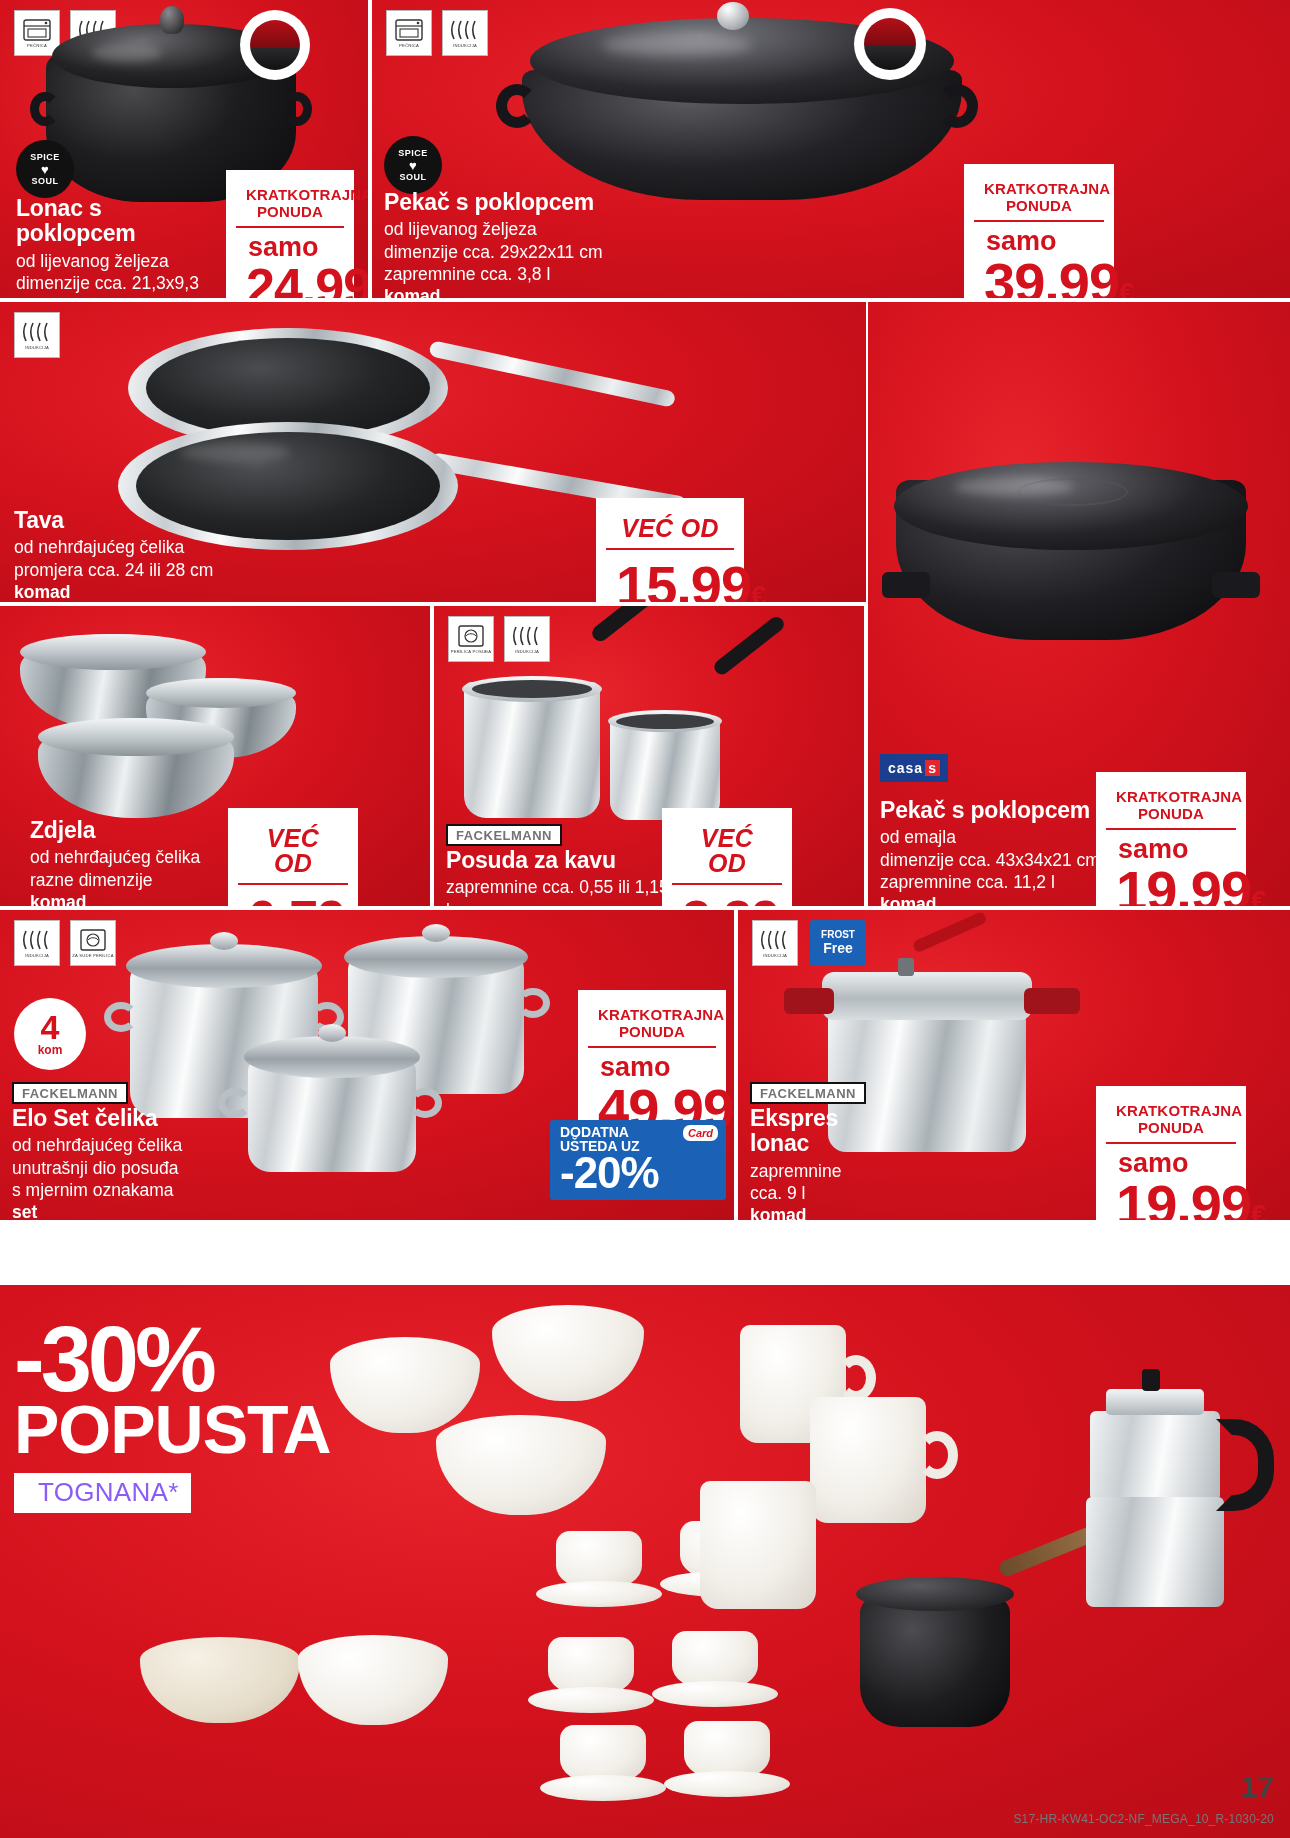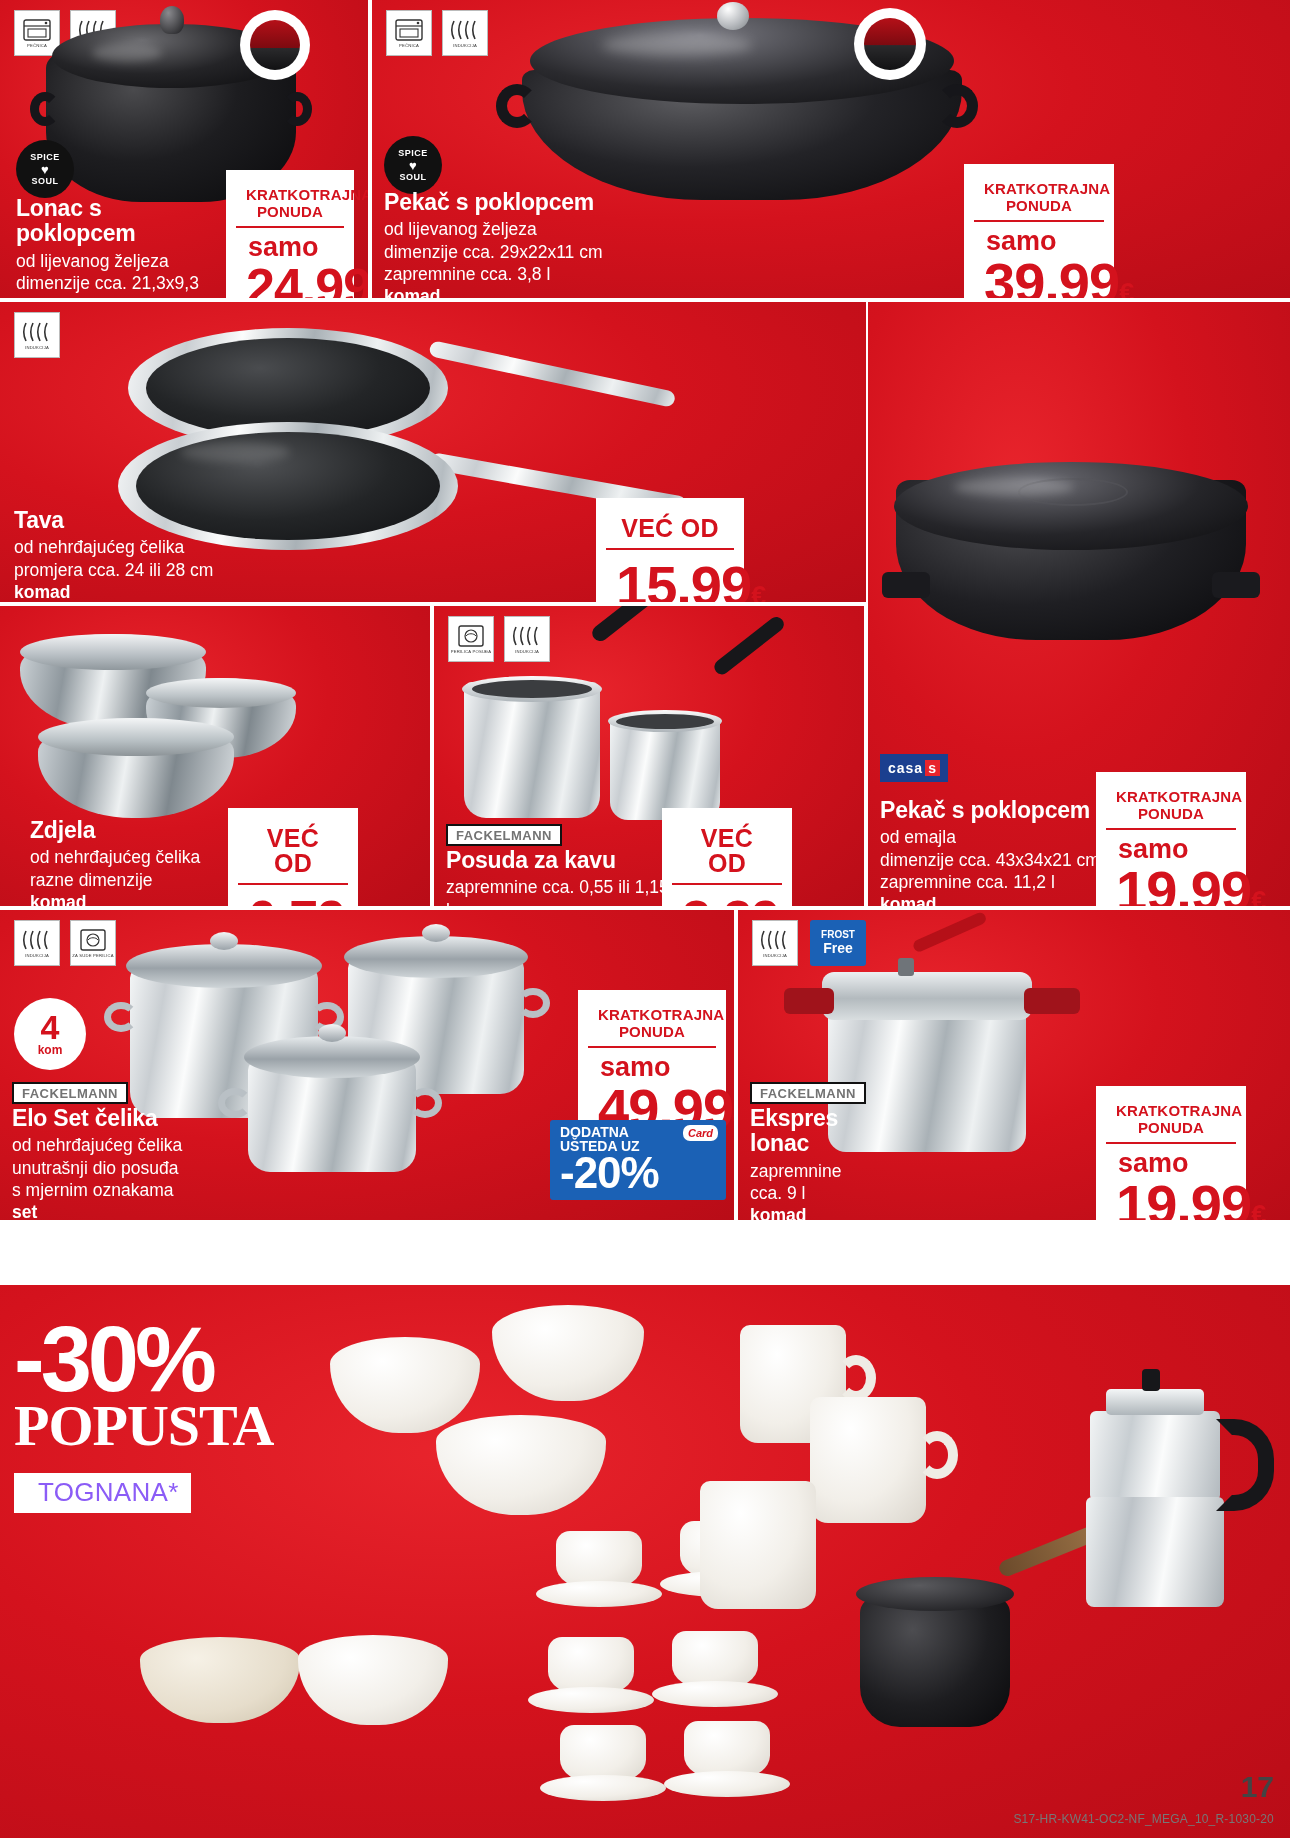--- a/index.html
+++ b/index.html
@@ -32,21 +32,21 @@
   .pricebox {
     position:absolute; background:#fff; border: 2px solid #fff;
     text-align:center; padding: 8px;
   }
   .kt-head {
     background:#fff; color:#d4121d; font-weight:bold; font-size:15px;
     line-height:1.12; padding:7px 10px 5px 10px; letter-spacing:.2px;
     border-bottom: 2px solid #d4121d;
   }
   .vecod-head {
-    background:#fff; color:#d4121d; font-weight:bold; font-size:25px;
+    background:#fff; color:#d4121d; font-weight:bold; font-style:italic; font-size:25px;
     line-height:1.0; padding:8px 10px 7px 10px; letter-spacing:.3px;
     border-bottom: 2px solid #d4121d;
   }
   .samo {
     color:#d4121d; font-weight:bold; font-size:27px; text-align:left;
     padding: 6px 0 0 12px; line-height:1;
   }
   .price {
     color:#d4121d; font-weight:bold; font-size:52px; line-height:1;
     padding: 0 10px 8px 10px; white-space:nowrap; letter-spacing:-1px;
@@ -103,21 +103,21 @@
   .sticker20 .cardico {
     position:absolute; right:8px; top:5px; background:#fff; color:#d4121d;
     font-size:11px; font-weight:bold; font-style:italic; padding:2px 5px; border-radius:7px;
   }
 
   
   .promo-30 {
     position:absolute; color:#fff; font-weight:bold; line-height:.88;
   }
   .promo-30 .l1 { font-size:92px; letter-spacing:-4px; }
-  .promo-30 .l2 { font-size:58px; letter-spacing:-1px;font-family:Liberation Serif, serif; }
+  .promo-30 .l2 { font-size:68px; letter-spacing:-1px; }
   .tognana-box {
     position:absolute; background:#fff; color:#8b5cf6; font-weight:normal;
     font-size:26px; padding:4px 12px 5px 24px; letter-spacing:.3px;
   }
   .footnote { position:absolute; color:#fff; font-size:14px; line-height:1.35; }
 
   
   .pagenum { position:absolute; right:16px; bottom:34px; font-size:30px; font-weight:bold; color:#444; }
   .code { position:absolute; right:16px; bottom:12px; font-size:12px; color:#777; letter-spacing:.2px;}
 

